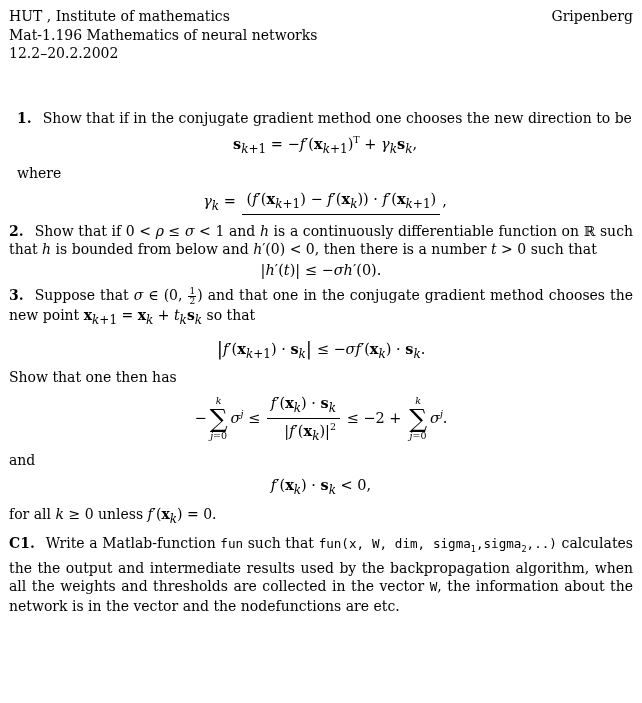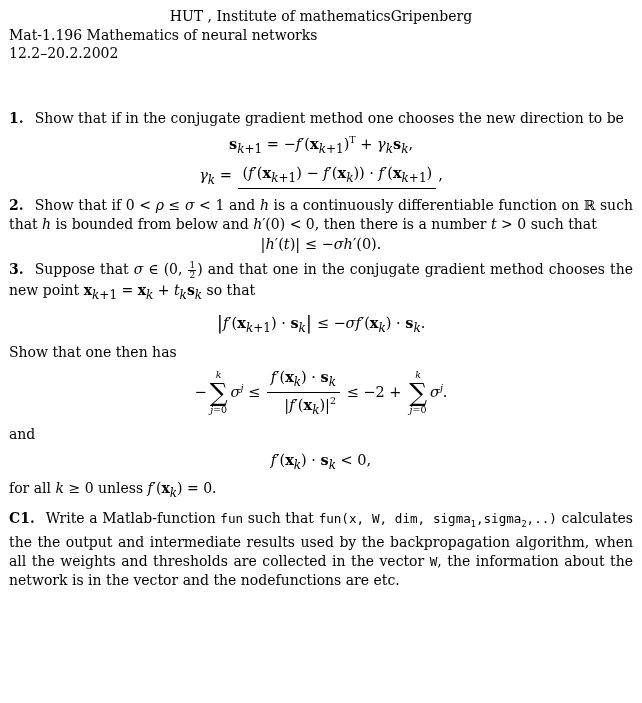--- a/index.html
+++ b/index.html
@@ -9,25 +9,25 @@
     box-sizing: border-box;
     padding: 7px 9px 6px 9px;
     background: #ffffff;
     color: #000000;
     font-family: "DejaVu Serif", serif;
     font-size: 14px;
     line-height: 18.6px;
   }
   
   .hdr-line1 { display: flex; justify-content: space-between; }
-  .hdr p, .hdr div { margin: 0; justify-content: center; }
+  .hdr p, .hdr div { margin: 0; }
   
   p.para { margin: 0; text-align: justify; }
   .prob { margin-top: 6px; }
-  .prob-first { margin-top: 46px; }
+  .prob-first { margin-top: 46px; margin-left: 8px; }
   .prob-num { font-weight: bold; margin-right: 11px; }
   
   .eq {
     text-align: center;
     margin: 7px 0 7px 0;
     font-size: 14.5px;
     line-height: 1.25;
   }
   .eq sub, .para sub { font-size: 12px; }
   .eq sup, .para sup { font-size: 9.5px; }
@@ -59,20 +59,21 @@
       <span>HUT , Institute of mathematics</span>
       <span>Gripenberg</span>
     </div>
     <div>Mat-1.196 Mathematics of neural networks</div>
     <div>12.2–20.2.2002</div>
   </div>
 
   <div class="prob prob-first">
     <p class="para"><span class="prob-num">1.</span><span>Show that if in the conjugate gradient method one chooses the new direction to be</span></p>
     <div class="eq"><b>s</b><sub><i>k</i>+1</sub> = −<i>f</i>′(<b>x</b><sub><i>k</i>+1</sub>)<sup>T</sup> + <i>γ</i><sub><i>k</i></sub><b>s</b><sub><i>k</i></sub>,</div>
+    <p class="para">where</p>
     <div class="eq"><i>γ</i><sub><i>k</i></sub> = <span class="frac"><span class="num">(<i>f</i>′(<b>x</b><sub><i>k</i>+1</sub>) − <i>f</i>′(<b>x</b><sub><i>k</i></sub>)) · <i>f</i>′(<b>x</b><sub><i>k</i>+1</sub>)</span></span>,</div>
   </div>
 
   <div class="prob">
     <p class="para"><span class="prob-num">2.</span><span>Show that if 0 &lt; <i>ρ</i> ≤ <i>σ</i> &lt; 1 and <i>h</i> is a continuously differentiable function on ℝ such that <i>h</i> is bounded from below and <i>h</i>′(0) &lt; 0, then there is a number <i>t</i> &gt; 0 such that</span></p>
     <div class="eq" style="margin-top:2px">|<i>h</i>′(<i>t</i>)| ≤ −<i>σh</i>′(0).</div>
   </div>
 
   <div class="prob">
     <p class="para"><span class="prob-num">3.</span><span>Suppose that <i>σ</i> ∈ (0, <span class="sfrac"><span class="sfn">1</span><span class="sfd">2</span></span>) and that one in the conjugate gradient method chooses the new point <b>x</b><sub><i>k</i>+1</sub> = <b>x</b><sub><i>k</i></sub> + <i>t</i><sub><i>k</i></sub><b>s</b><sub><i>k</i></sub> so that</span></p>

